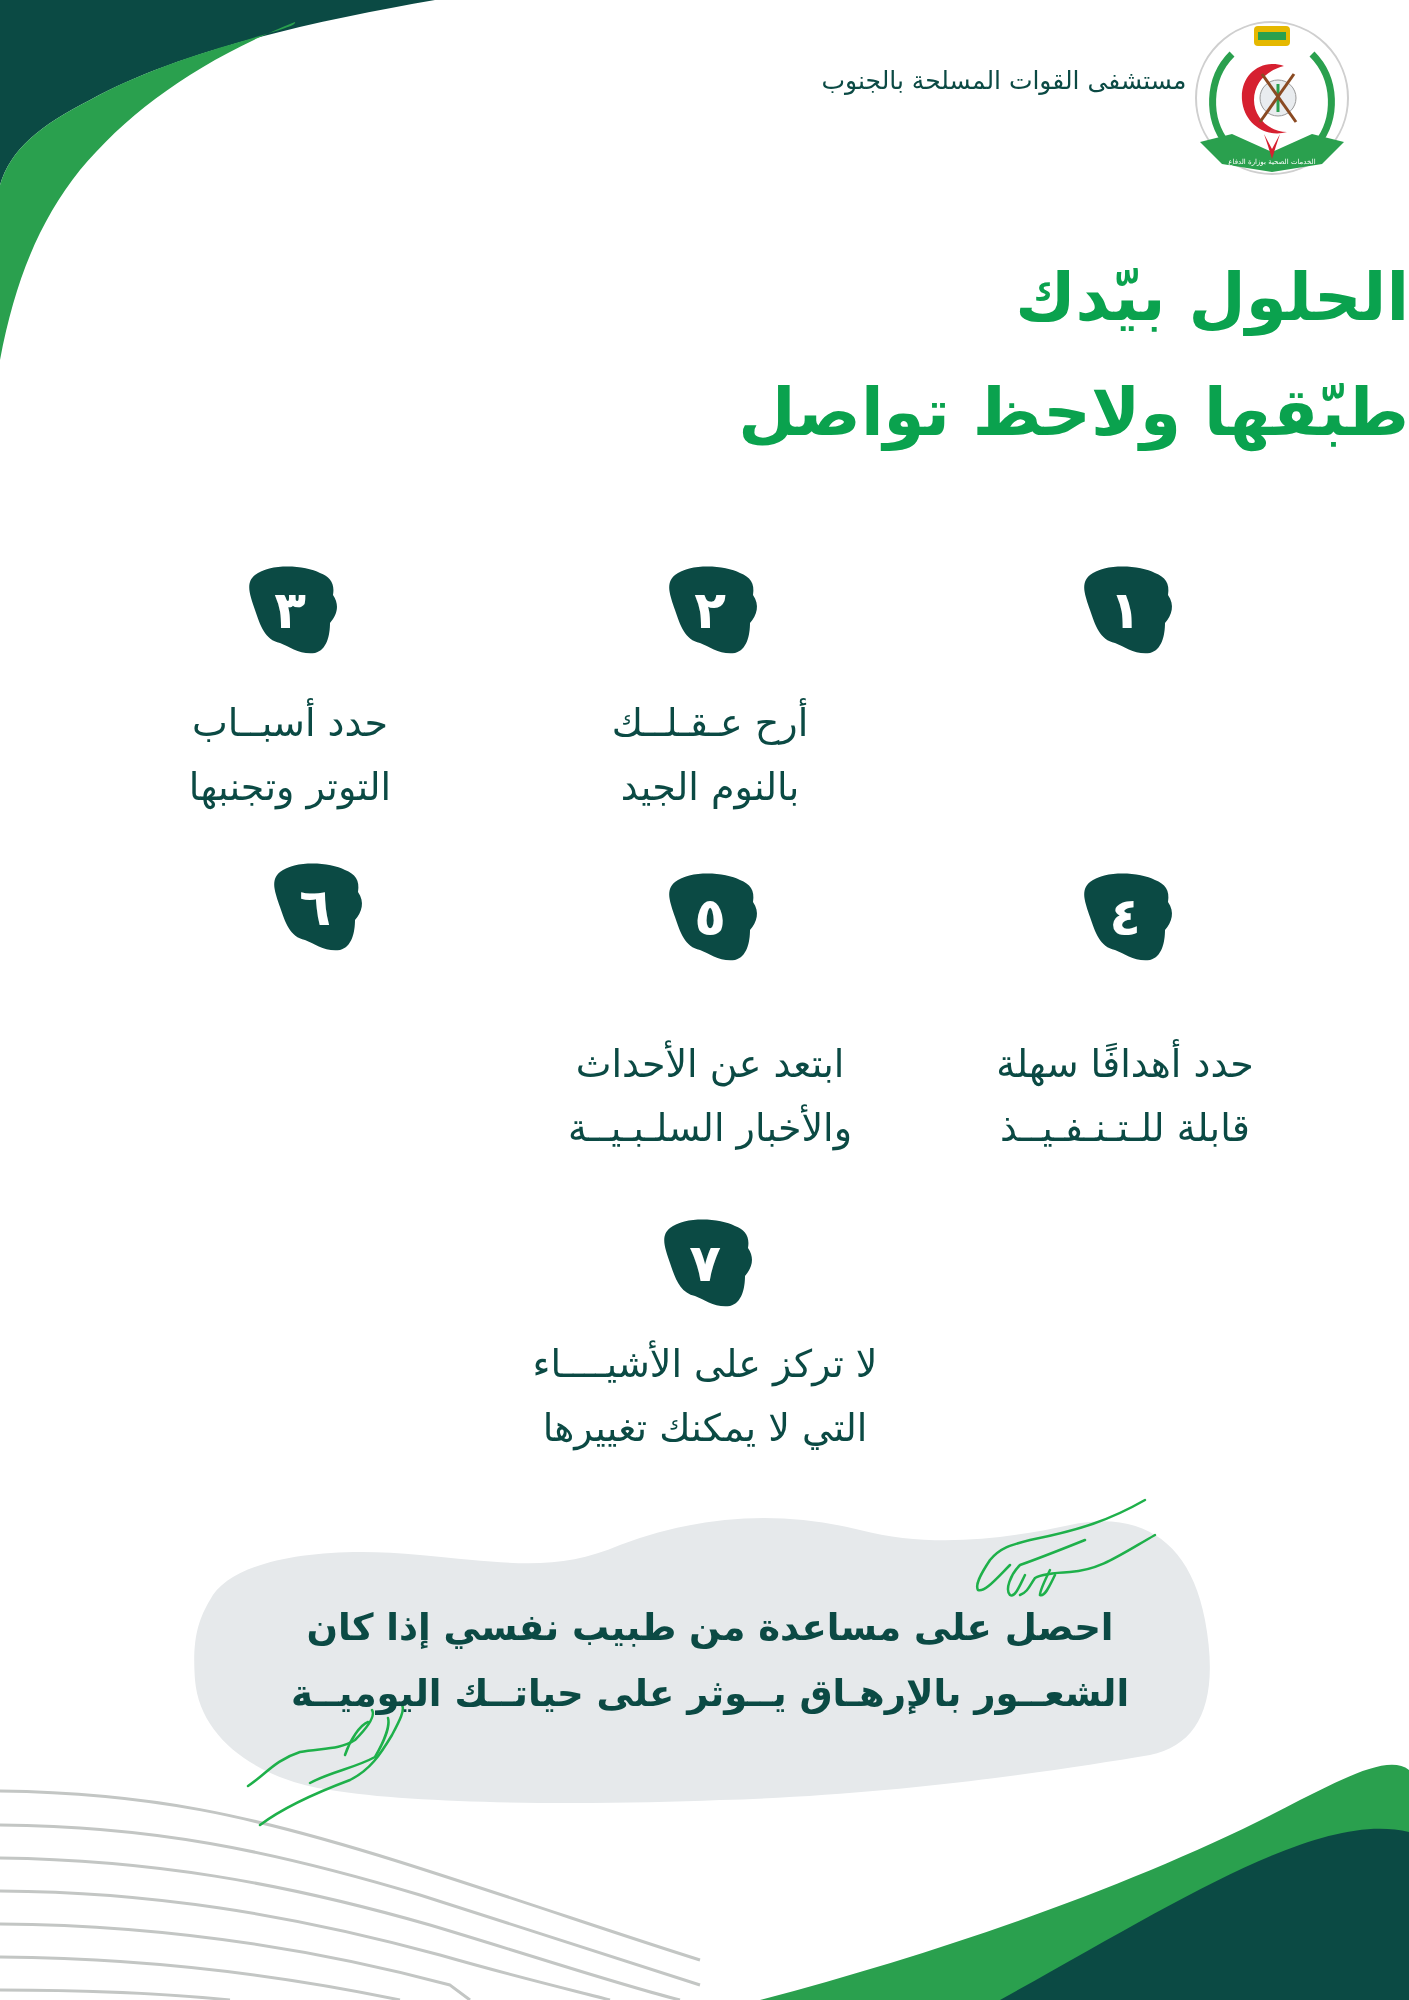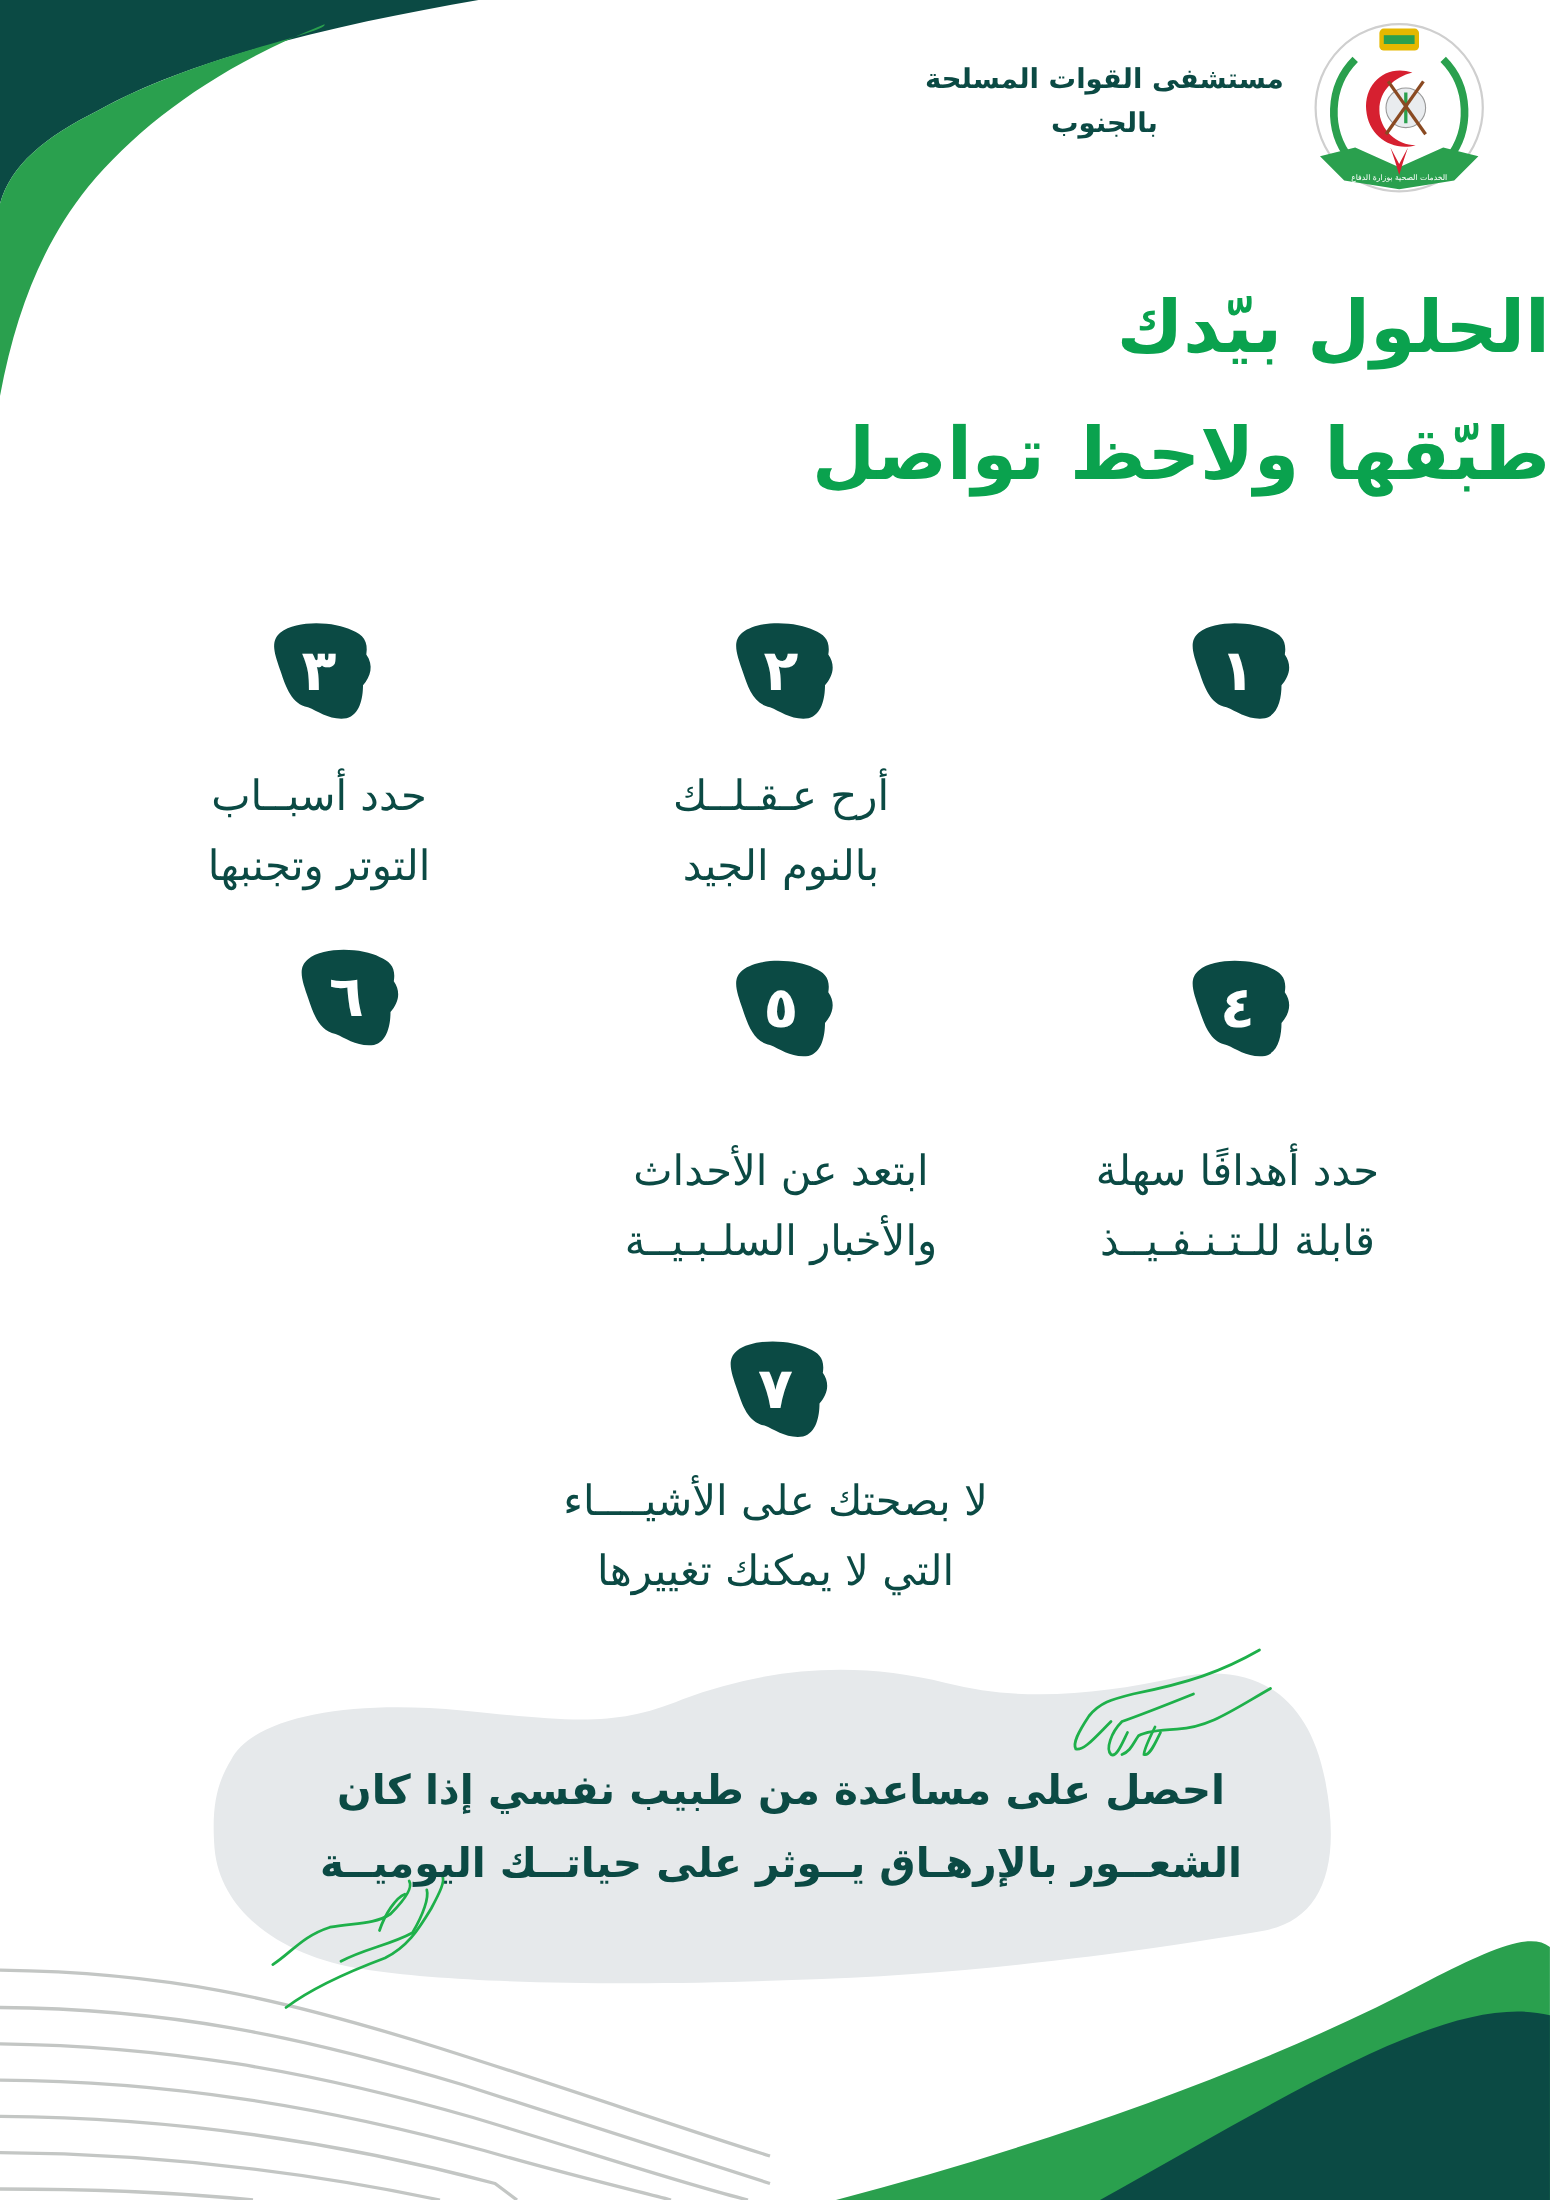--- a/index.html
+++ b/index.html
@@ -7,21 +7,21 @@
     width:1409px; height:2000px; position:relative; overflow:hidden;
     background:#ffffff;
     font-family:"DejaVu Sans", sans-serif;
     direction:rtl;
   }
   svg.deco { position:absolute; left:0; top:0; }
   .header-text {
     position:absolute; right:195px; top:52px; width:420px;
     text-align:center; color:#0b4a44;
   }
-  .header-line1 { font-size:25px; font-weight:bold; line-height:40px; }
+  .header-line1 { font-size:25px; font-weight:normal; line-height:58px; }
   .header-line2 { font-size:25px; line-height:40px; }
   .logo { position:absolute; left:1192px; top:14px; width:160px; height:168px; }
   .title {
     position:absolute; left:0; width:1409px; top:240px;
     text-align:right; color:#0aa24e; font-weight:bold;
     font-size:66px; line-height:115px;
   }
   .step {
     position:absolute; width:330px; text-align:center; color:#0b4a44;
   }
@@ -185,21 +185,21 @@
 </div>
 
 <div class="step s7" style="left:505px; top:1208px; width:400px;">
   <div class="badge">
     <svg width="110" height="110" viewBox="0 0 110 110">
         <path d="M20,20 C35,8 70,10 85,18 C95,22 100,28 98,40 C105,50 102,60 95,68 C95,80 92,95 80,98 C65,100 55,92 45,88 C30,85 25,70 20,55 C15,40 10,28 20,20 Z" fill="#0b4a44"></path>
       </svg>
     <div class="badge-num">٧</div>
   </div>
   <div class="step-text">
-    <div>لا بصحتك على الأشيــــاء</div>
+    <div>لا تركز على الأشيــــاء</div>
     <div>التي لا يمكنك تغييرها</div>
   </div>
 </div>
 
 <div class="cta">
   <div>احصل على مساعدة من طبيب نفسي إذا كان</div>
   <div>الشعــور بالإرهـاق يــوثر على حياتــك اليوميــة</div>
 </div>
 
 </body></html>

